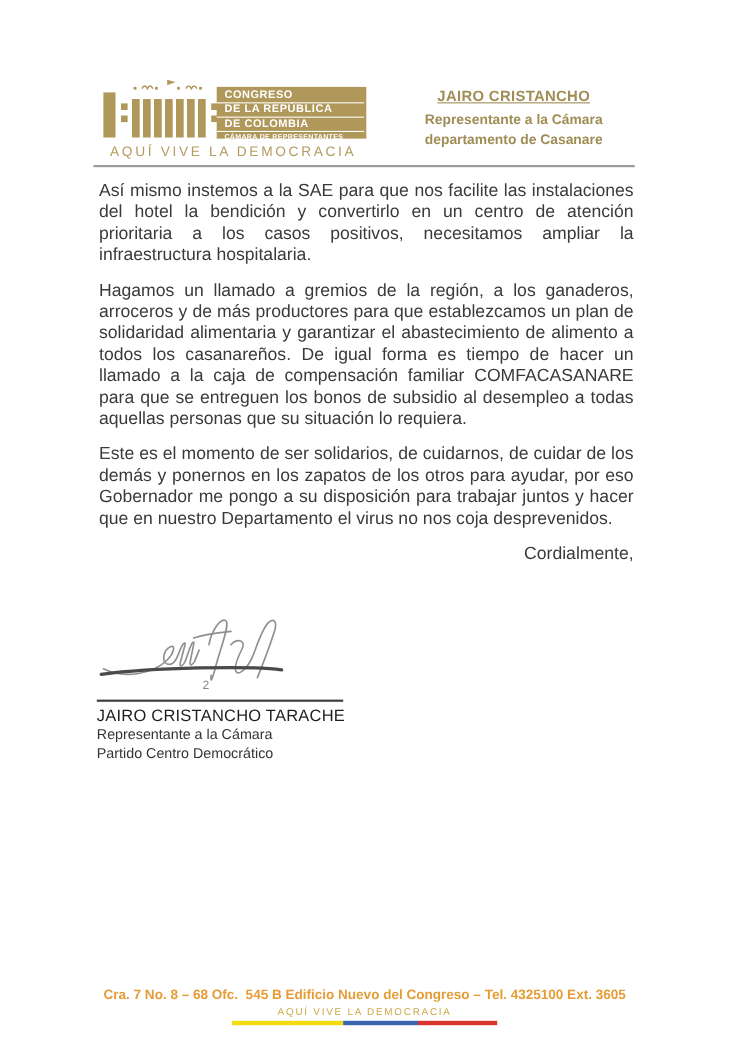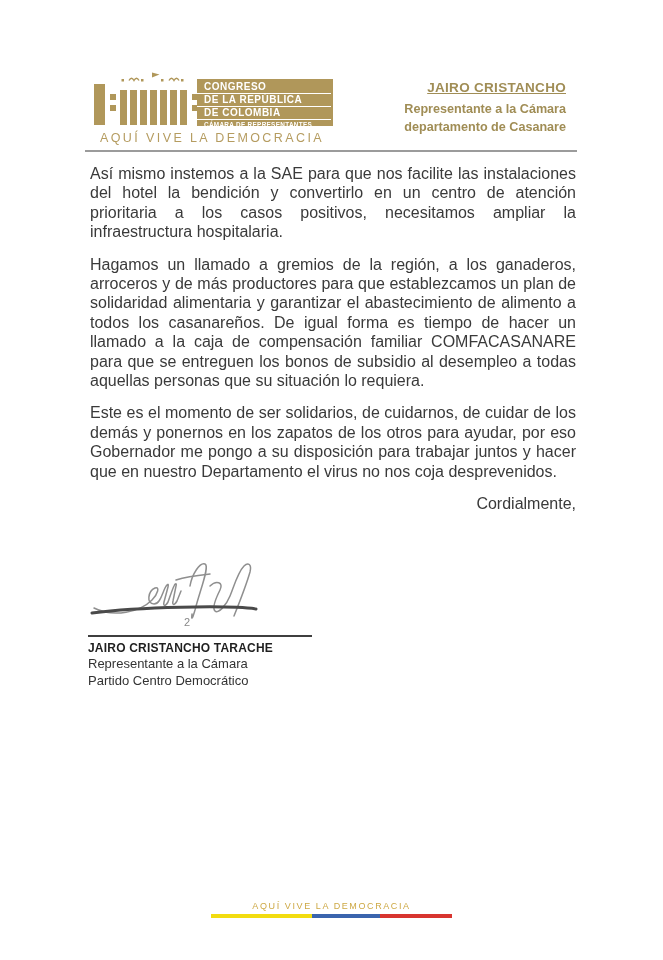--- a/index.html
+++ b/index.html
@@ -25,42 +25,42 @@
     border-bottom:1px solid #ffffff; padding-bottom:1px; margin-right:2px;
   }
   .logo-box .row.small {
     font-size:6.4px; line-height:9px; letter-spacing:0.3px;
   }
   .lh-slogan {
     position:absolute; left:92px; top:131px; width:240px; text-align:center;
     color:#B59C60; font-size:12.5px; letter-spacing:2.4px; white-space:nowrap;
   }
   .lh-right {
-    position:absolute; left:368px; top:80px; width:198px; text-align:right;
+    position:absolute; left:368px; top:80px; width:198px; text-align:center;
     color:#A08D55; font-weight:bold;
   }
   .lh-right .name { font-size:13.5px; text-decoration:underline; margin-bottom:5px; letter-spacing:0.3px; }
   .lh-right .sub  { font-size:12.6px; line-height:18px; }
   .hdr-line {
     position:absolute; left:85px; top:150px; width:492px; height:0;
     border-top:2px solid #9b9b9b;
   }
 
   
   .letter-body {
     position:absolute; left:90px; top:164px; width:486px;
     font-size:16px; line-height:19.4px; color:#3a3a3a; text-align:justify;
   }
   .letter-body p { margin:0 0 13px 0; }
   .closing { margin-top:29px; text-align:right; }
 
   
   .sig-block { position:absolute; left:88px; top:556px; }
   .sig-line { width:224px; border-top:2px solid #3f3f3f; margin-top:1px; }
-  .sig-name { font-size:12px; font-weight:bold; color:#1f1f1f; margin-top:4px; letter-spacing:0.2px; }
+  .sig-name { font-size:15px; font-weight:normal; color:#1f1f1f; margin-top:4px; letter-spacing:0.2px; }
   .sig-sub  { font-size:13px; color:#333333; line-height:17px; }
 
   
   .footer { position:absolute; left:0; top:897px; width:663px; text-align:center; }
   .footer .address {
     color:#E59C36; font-weight:bold; font-size:12.3px; white-space:pre-wrap;
   }
   .footer .f-slogan {
     color:#CDA844; font-size:9px; letter-spacing:1.6px; margin-top:4px;
   }
@@ -137,20 +137,21 @@
       <path d="M4 57 C50 51 140 49 168 53" fill="none" stroke="#4a4a4a" stroke-width="3" stroke-linecap="round"></path>
       <text x="96" y="70" font-size="11" fill="#888888" font-family="Liberation Sans, sans-serif">2</text>
     </svg>
     <div class="sig-line"></div>
     <div class="sig-name">JAIRO CRISTANCHO TARACHE</div>
     <div class="sig-sub">Representante a la Cámara</div>
     <div class="sig-sub">Partido Centro Democrático</div>
   </div>
 
   <div class="footer">
+    <div class="address">Cra. 7 No. 8 – 68 Ofc.  545 B Edificio Nuevo del Congreso – Tel. 4325100 Ext. 3605</div>
     <div class="f-slogan">AQUÍ VIVE LA DEMOCRACIA</div>
     <div class="tricolor">
       <span class="y"></span>
       <span class="b"></span>
       <span class="r"></span>
     </div>
   </div>
 
 </div>
 

